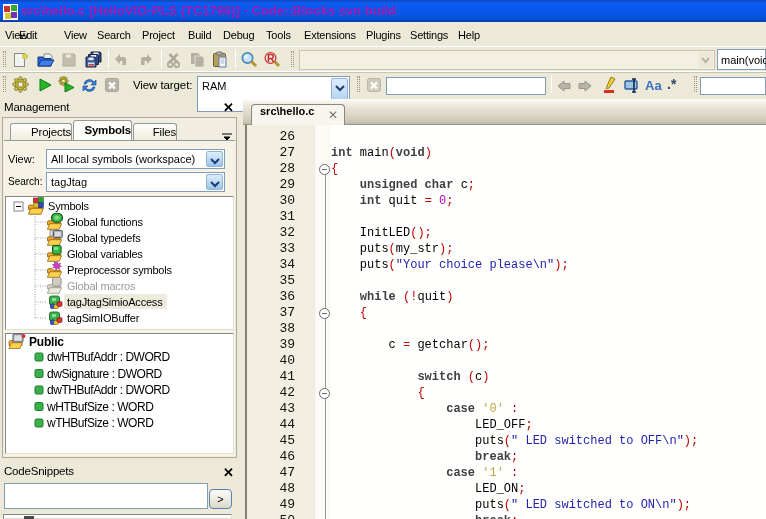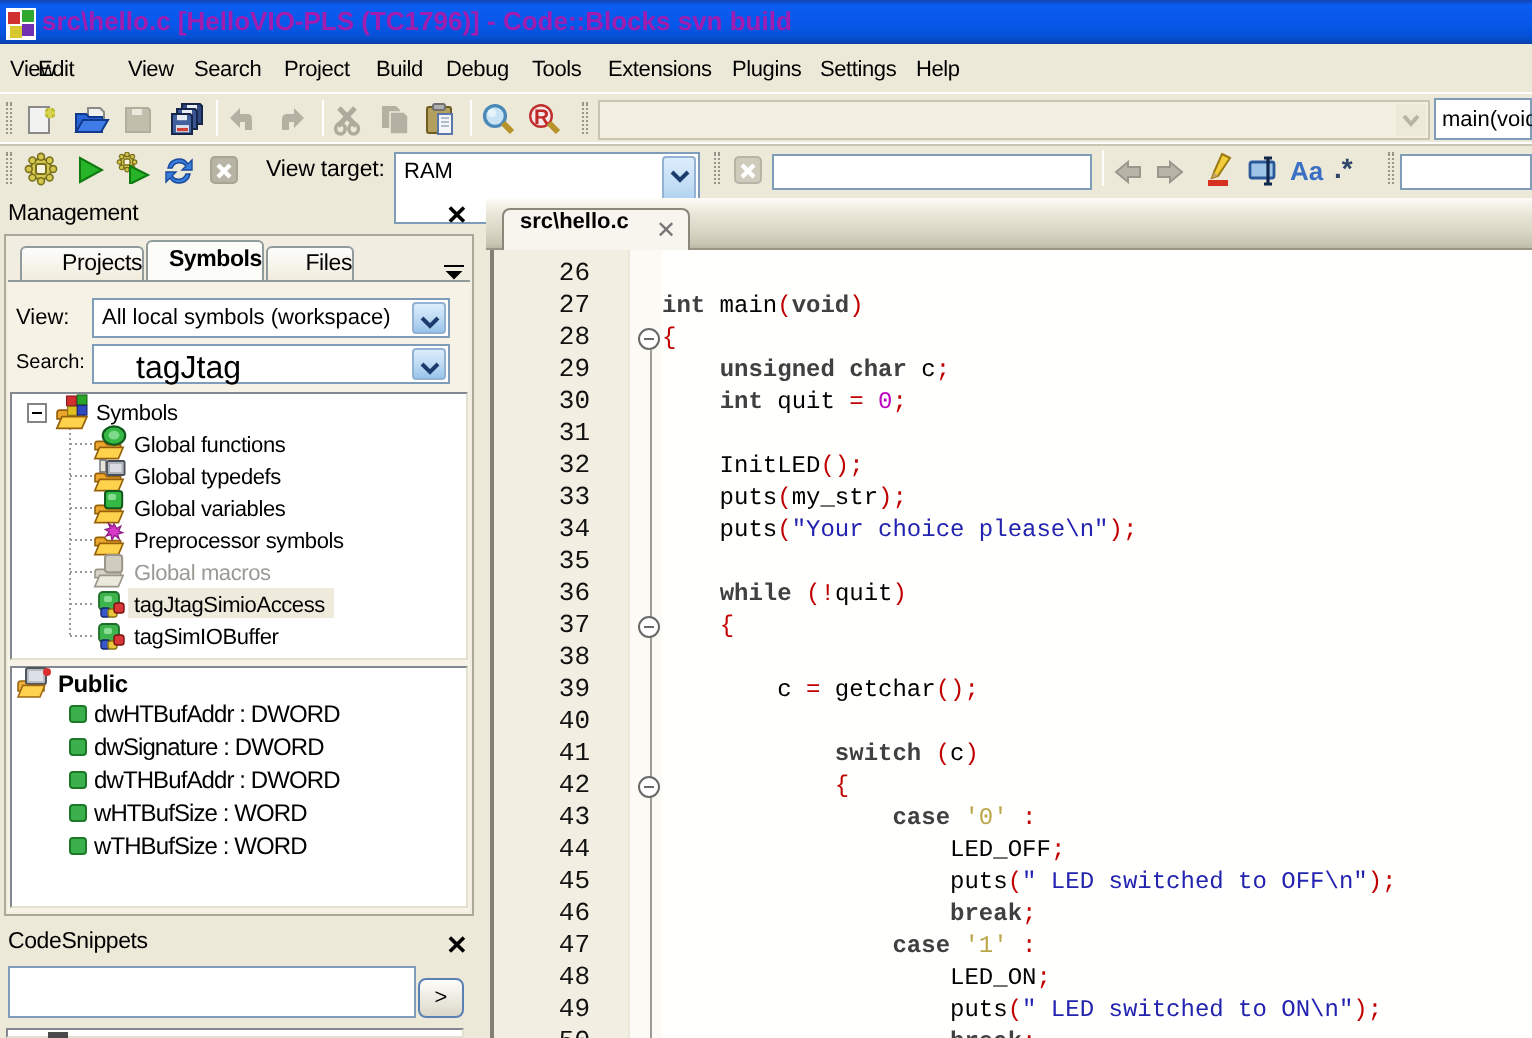--- a/index.html
+++ b/index.html
@@ -285,21 +285,21 @@
 
 <div class="lbl abs" style="left:8px;top:153px;font-size:11px">View:</div>
 <div class="combo abs" style="left:46px;top:149px;width:179px;height:20px;">
   <div class="abs" style="left:4px;top:3px;font-size:11px;">All local symbols (workspace)</div>
   <div class="btn"><svg width="16" height="18">
         <path d="M4 7 l4 4 l4 -4" stroke="#1c3c6e" stroke-width="2" fill="none"></path>
       </svg></div>
 </div>
 <div class="lbl abs" style="left:8px;top:176px;font-size:10px">Search:</div>
 <div class="combo abs" style="left:46px;top:172px;width:179px;height:20px;">
-  <div class="abs" style="left:21px;top:3px;font-size:16px;text-align:center;">tagJtag</div>
+  <div class="abs" style="left:4px;top:3px;font-size:11px;text-align:center;">tagJtag</div>
   <div class="btn"><svg width="16" height="18">
         <path d="M4 7 l4 4 l4 -4" stroke="#1c3c6e" stroke-width="2" fill="none"></path>
       </svg></div>
 </div>
 
 <div class="whitebox abs" style="left:5px;top:196px;width:229px;height:134px;"></div>
 <svg id="symtree" class="abs" style="left:5px;top:196px" width="228" height="133">
  <defs>
   <g id="folder">
    <path d="M0.5 8 q0-1.3 1.3-1.3 h3.4 l1.3 1.6 h6.8 v2.5 h-12.8 z" fill="#eca62c" stroke="#96600a" stroke-width="0.8"></path>

